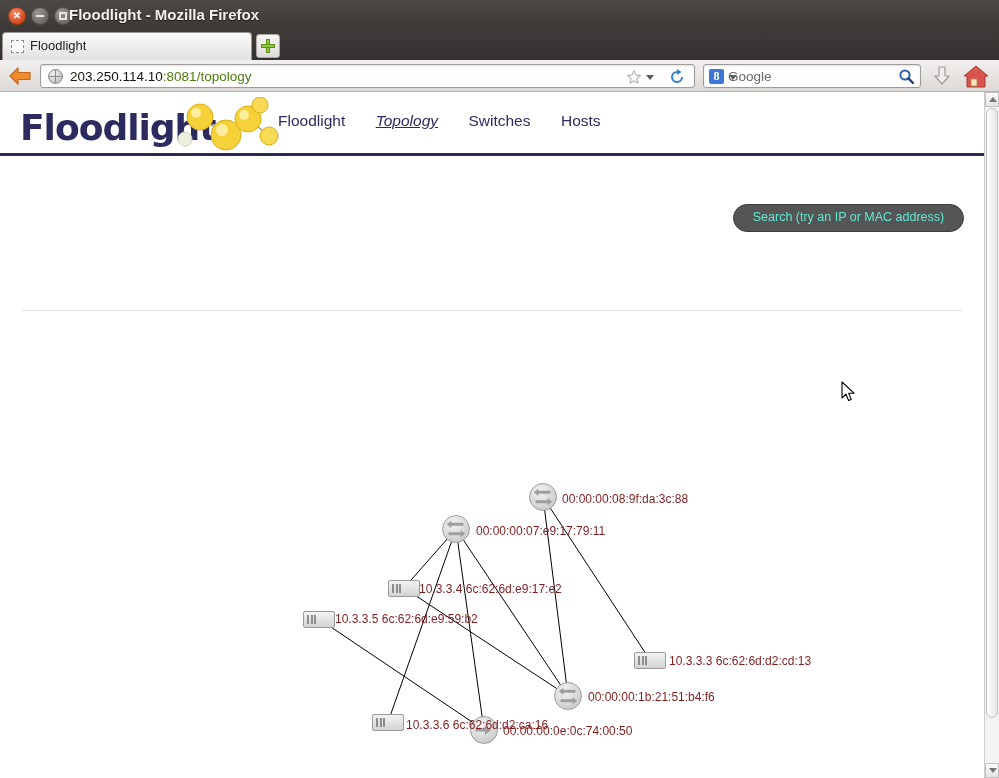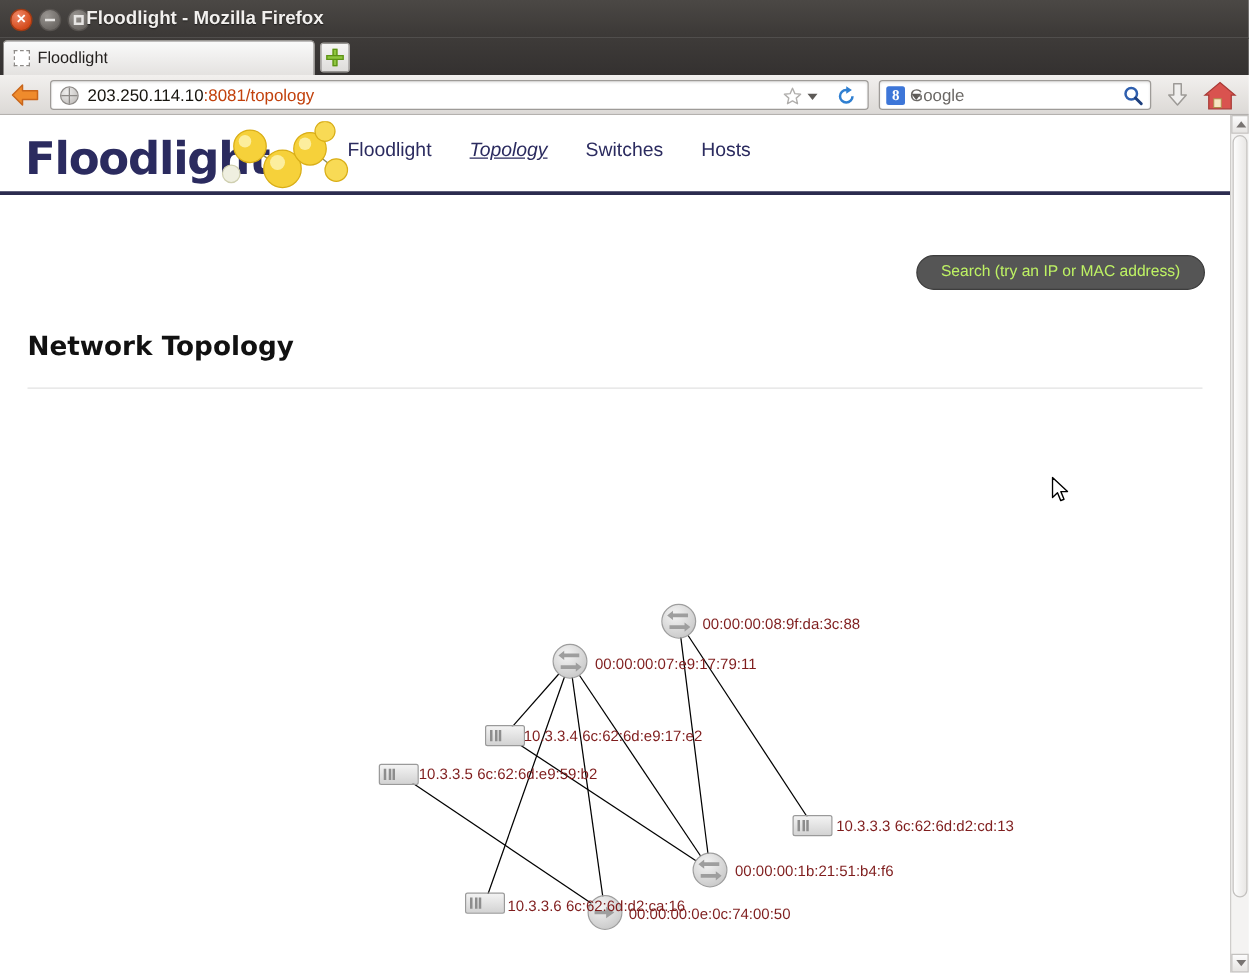--- a/index.html
+++ b/index.html
@@ -71,21 +71,21 @@
     box-sizing:border-box;box-shadow:inset 0 1px 2px rgba(0,0,0,.12);
   }
   .globe{
     position:absolute;left:7px;top:4px;width:15px;height:15px;border-radius:50%;
     background:radial-gradient(circle at 35% 30%,#f0efee,#b9b6b3);
     border:1px solid #8d8a87;box-sizing:border-box;
   }
   .globe:before{content:"";position:absolute;left:6px;top:0;width:1px;height:13px;background:#8d8a87;}
   .globe:after{content:"";position:absolute;left:0;top:6px;width:13px;height:1px;background:#8d8a87;}
   .urltext{position:absolute;left:29px;top:3px;font-size:13.5px;color:#17150f;line-height:17px;white-space:nowrap;}
-  .urltext .dim{color:#c2410c;}
+  .urltext .dim{color:#4d7c0f;}
   .star{position:absolute;right:52px;top:4px;width:16px;height:16px;}
   .cdrop{position:absolute;right:40px;top:10px;width:0;height:0;border-left:4px solid transparent;border-right:4px solid transparent;border-top:5px solid #5d5a57;}
   .reload{position:absolute;right:8px;top:3px;width:18px;height:18px;}
   .searchbox{
     position:absolute;left:703px;top:4px;width:218px;height:24px;
     background:#fff;border:1px solid #9e9b98;border-radius:3px;box-sizing:border-box;
     box-shadow:inset 0 1px 2px rgba(0,0,0,.12);
   }
   .gicon{position:absolute;left:5px;top:4px;width:15px;height:15px;background:#3d76d8;border-radius:2px;color:#fff;font-size:12px;font-weight:bold;text-align:center;line-height:15px;font-family:"Liberation Serif",serif;}
   .gdrop{position:absolute;left:25px;top:10px;width:0;height:0;border-left:4px solid transparent;border-right:4px solid transparent;border-top:5px solid #5d5a57;}
@@ -115,21 +115,21 @@
     display:inline-block;margin-right:26px;font-size:15.5px;color:#2b2b5f;
     text-decoration:none;vertical-align:top;
   }
   .nav a.active{text-decoration:underline;font-style:italic;}
   .searchpill{
     position:absolute;left:733px;top:112px;width:231px;height:28px;
     background:#555555;border-radius:14px;border:1px solid #3d3d3d;box-sizing:border-box;
   }
   .searchpill span{
     position:absolute;left:0;right:0;top:5px;text-align:center;
-    font-size:12.5px;color:#bef264;
+    font-size:12.5px;color:#5eead4;
   }
   .page-title{
     position:absolute;left:22px;top:173px;font-size:21px;font-weight:bold;
     color:#111111;font-family:"DejaVu Sans",sans-serif;
   }
   .hr{position:absolute;left:22px;top:218px;width:940px;height:1px;background:#e2e2e2;}
 
   
   .topo{position:absolute;left:0;top:225px;width:984px;height:460px;}
   .topo svg{position:absolute;left:0;top:0;}
@@ -267,21 +267,20 @@
           <a href="#" class="active">Topology</a>
           <a href="#">Switches</a>
           <a href="#">Hosts</a>
         </div>
       </div>
 
       <div class="searchpill">
         <span>Search (try an IP or MAC address)</span>
       </div>
 
-      <div class="page-title">Network Topology</div>
       <div class="hr"></div>
 
       <div class="topo">
         <svg id="topo-links" width="984" height="460">
             <line x1="543" y1="180" x2="568" y2="379" stroke="#000000" stroke-width="1"></line>
             <line x1="543" y1="180" x2="650" y2="343" stroke="#000000" stroke-width="1"></line>
             <line x1="456" y1="212" x2="568" y2="379" stroke="#000000" stroke-width="1"></line>
             <line x1="456" y1="212" x2="484" y2="413" stroke="#000000" stroke-width="1"></line>
             <line x1="456" y1="212" x2="388" y2="405" stroke="#000000" stroke-width="1"></line>
             <line x1="456" y1="212" x2="404" y2="271" stroke="#000000" stroke-width="1"></line>

